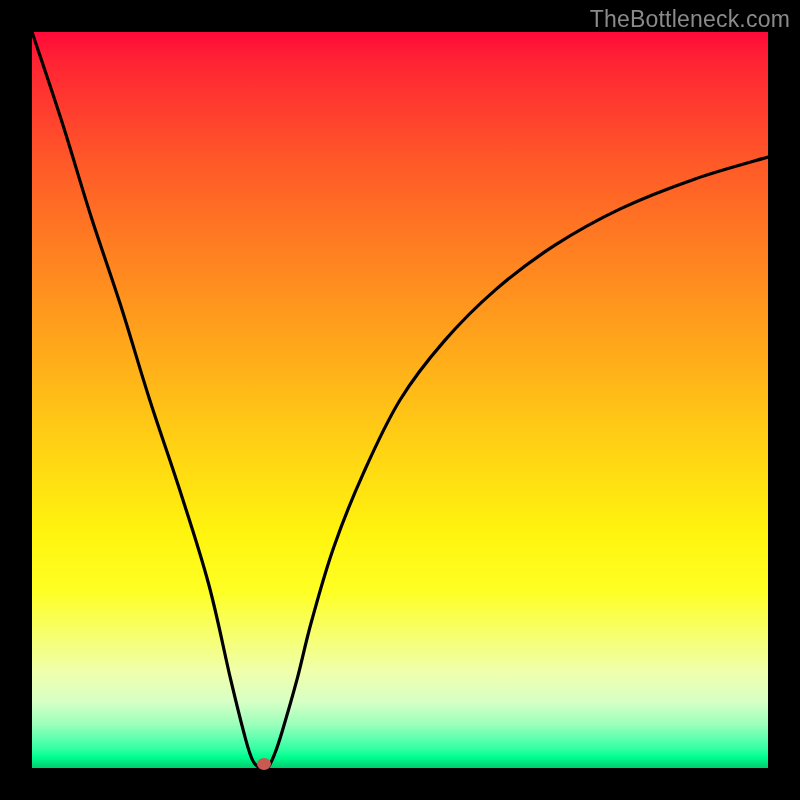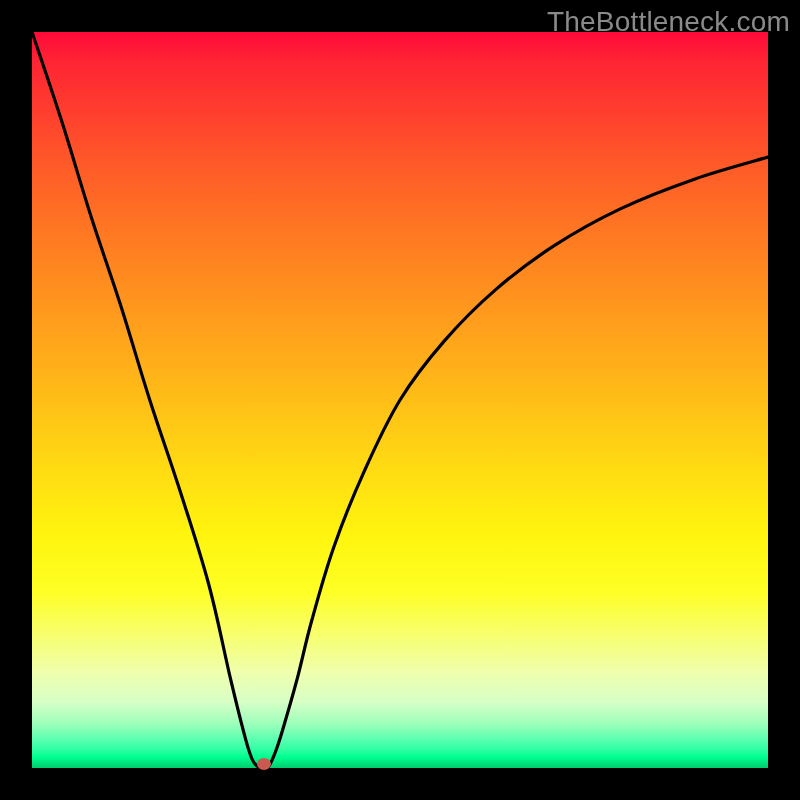--- a/index.html
+++ b/index.html
@@ -51,21 +51,21 @@
     border-radius: 50%;
     background: #c95a52;
     transform: translate(-50%, -50%);
   }
   .watermark {
     position: absolute;
     top: 6px;
     right: 10px;
     color: #8a8a8a;
     font-family: Arial, Helvetica, sans-serif;
-    font-size: 28px;
+    font-size: 23px;
     letter-spacing: 0.2px;
     font-weight: 500;
   }
 </style>
 </head>
 <body>
 
 <div class="frame">
   <div class="watermark">TheBottleneck.com</div>
   <div class="plot-area">

